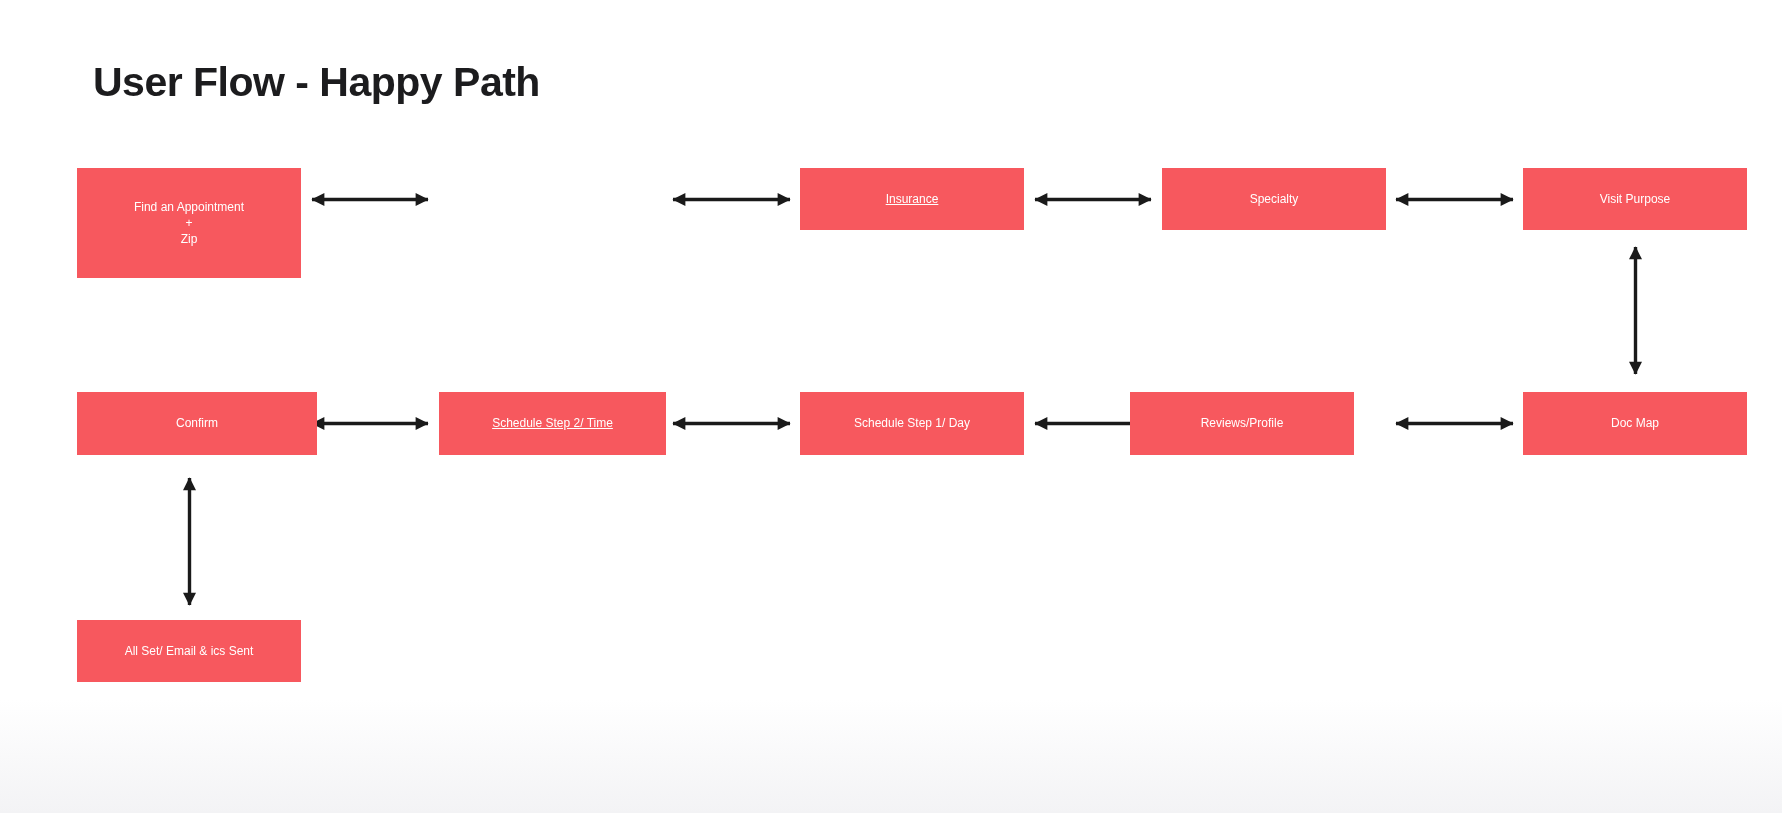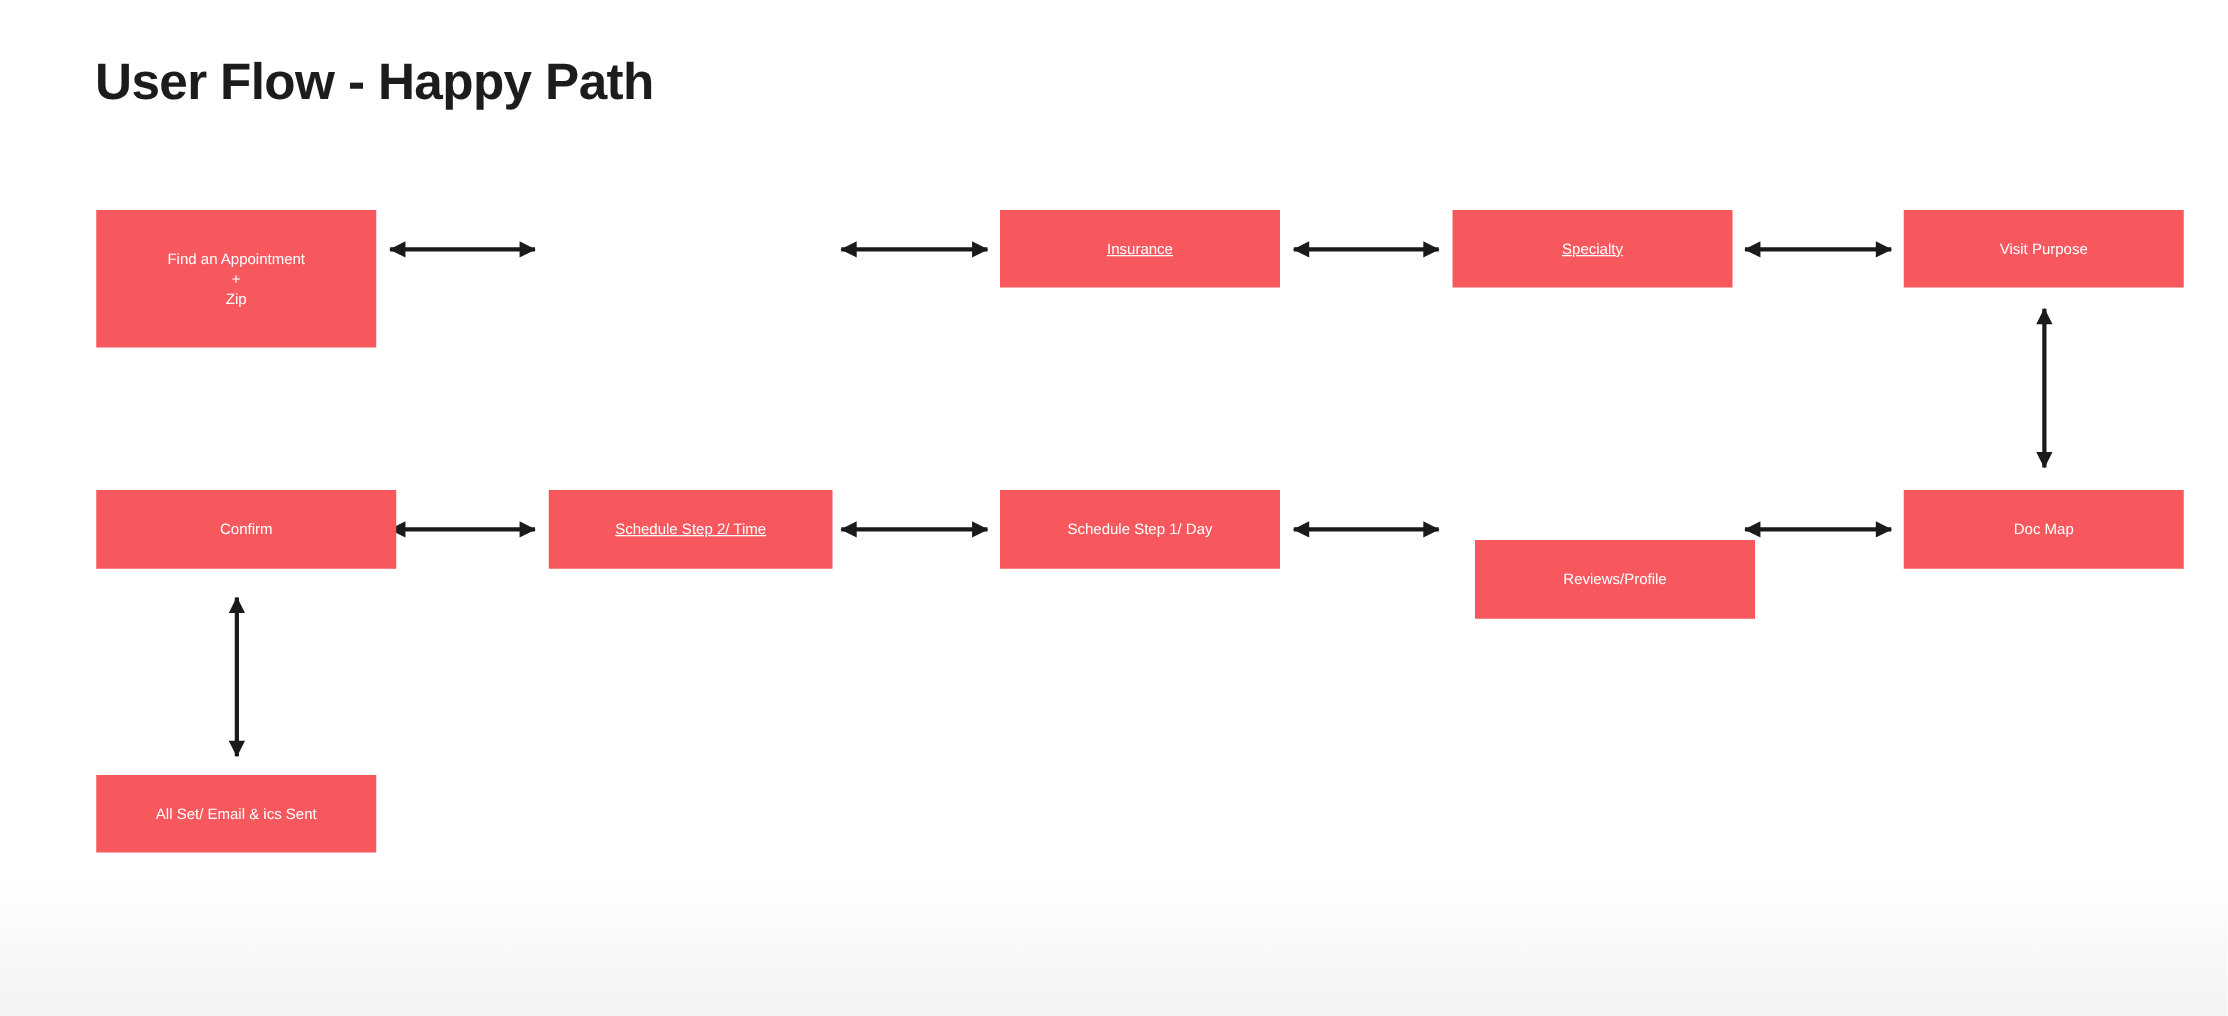--- a/index.html
+++ b/index.html
@@ -20,21 +20,21 @@
     background: linear-gradient(180deg, var(--background-top) 0%, var(--background-top) 86%, var(--background-bottom) 100%);
     overflow: hidden;
   }
   .canvas {
     position: relative;
     width: 1782px; height: 813px;
   }
   .page-title {
     position: absolute;
     left: 76px; top: 42px;
-    margin: 0;
+    margin: 17px;
     font-size: 41px;
     font-weight: 800;
     letter-spacing: -0.5px;
     color: var(--title-text);
     white-space: nowrap;
   }
   .node {
     position: absolute;
     background: var(--node-fill);
     color: var(--node-text);
@@ -83,24 +83,24 @@
     <line x1="1035" y1="423.5" x2="1151" y2="423.5" marker-start="url(#ah)" marker-end="url(#ah)"></line>
     <line x1="673" y1="423.5" x2="790" y2="423.5" marker-start="url(#ah)" marker-end="url(#ah)"></line>
     <line x1="312" y1="423.5" x2="428" y2="423.5" marker-start="url(#ah)" marker-end="url(#ah)"></line>
     <line x1="189.5" y1="478" x2="189.5" y2="605" marker-start="url(#ah)" marker-end="url(#ah)"></line>
   </svg>
 
   <div class="node" style="left:77px; top:168px; width:224px; height:110px;">Find an Appointment
 +
 Zip</div>
   <div class="node" style="left:800px; top:168px; width:224px; height:62px;text-decoration:underline;">Insurance</div>
-  <div class="node" style="left:1162px; top:168px; width:224px; height:62px;text-decoration:underline;">Specialty</div>
+  <div class="node" style="left:1162px; top:168px; width:224px; height:62px;">Specialty</div>
   <div class="node" style="left:1523px; top:168px; width:224px; height:62px;text-align:right;">Visit Purpose</div>
 
   <div class="node" style="left:77px; top:392px; width:240px; height:63px;">Confirm</div>
   <div class="node" style="left:439px; top:392px; width:227px; height:63px;text-decoration:underline;">Schedule Step 2/ Time</div>
   <div class="node" style="left:800px; top:392px; width:224px; height:63px;">Schedule Step 1/ Day</div>
-  <div class="node" style="left:1180px; top:392px; width:224px; height:63px;margin-top:40px;">Reviews/Profile</div>
+  <div class="node" style="left:1130px; top:392px; width:224px; height:63px;">Reviews/Profile</div>
   <div class="node" style="left:1523px; top:392px; width:224px; height:63px;">Doc Map</div>
 
   <div class="node" style="left:77px; top:620px; width:224px; height:62px;">All Set/ Email &amp; ics Sent</div>
 
 </div>
 
 </body></html>

